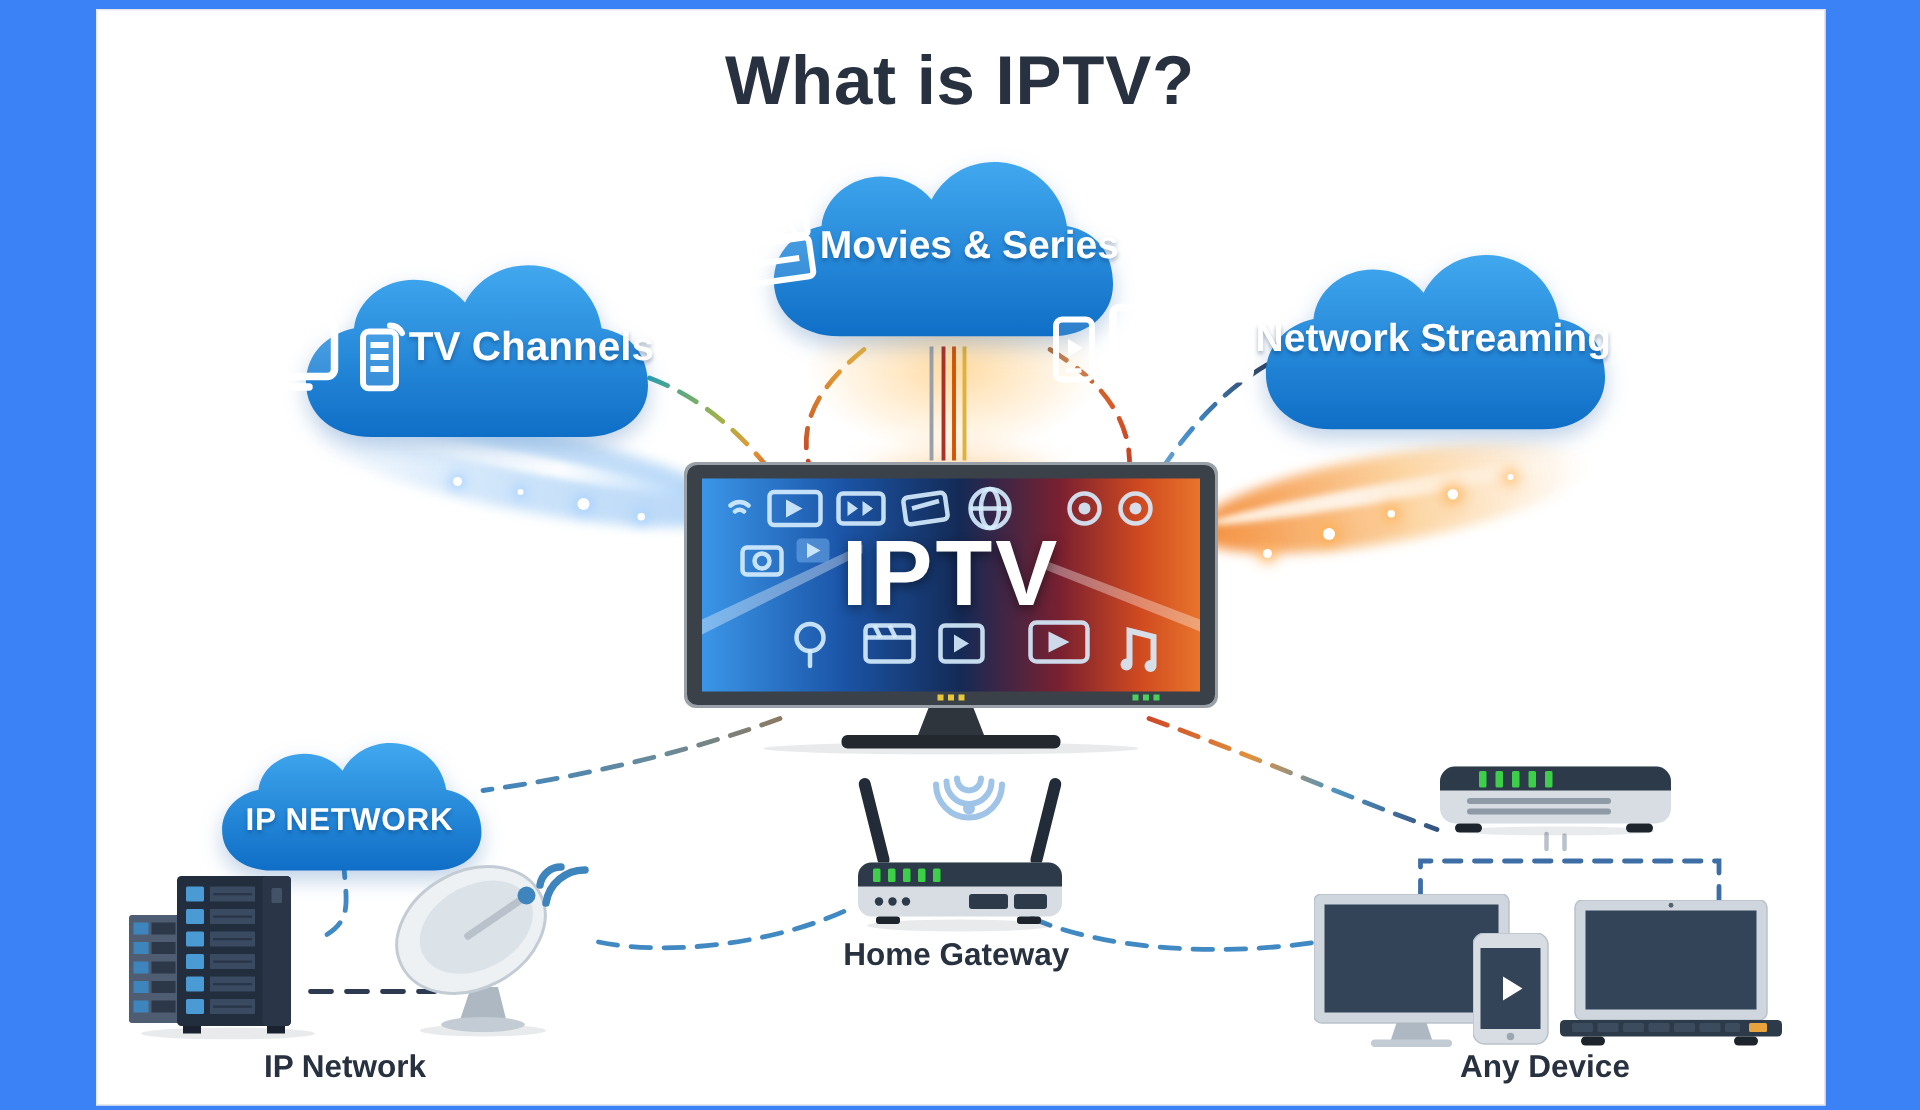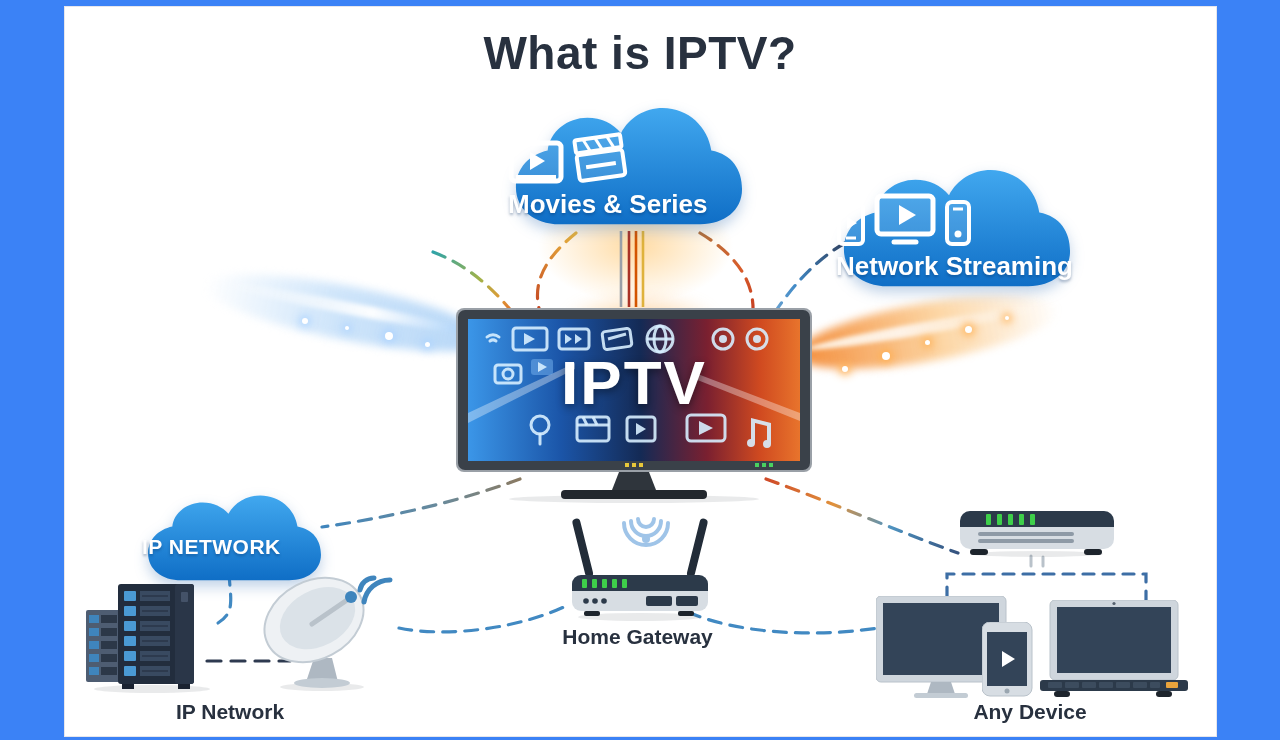--- a/index.html
+++ b/index.html
@@ -25,21 +25,21 @@
   .glow-base{position:absolute;left:560px;top:290px;width:160px;height:60px;pointer-events:none;filter:blur(6px);
     background:radial-gradient(closest-side, rgba(255,170,70,.5), rgba(255,170,70,0));}
   .spark{position:absolute;border-radius:50%;background:#fff;pointer-events:none;}
   .spark.b{box-shadow:0 0 8px 3px rgba(170,210,255,.9);}
   .spark.o{box-shadow:0 0 9px 3px rgba(255,175,80,.95);}
   
   .cloud{position:absolute;}
   .cloud svg.cloud-shape{position:absolute;left:0;top:0;width:100%;height:100%;
     filter:drop-shadow(0 6px 7px rgba(20,90,170,.28));}
   .cloud-content{position:absolute;left:0;top:0;width:100%;height:100%;display:flex;
-    flex-direction:column;justify-content:flex-end;}
+    align-items:center;justify-content:flex-end;}
   .cloud-label{color:#ffffff;font-weight:bold;text-shadow:0 2px 3px rgba(0,40,90,.35);white-space:nowrap;}
   .cloud-icons{display:flex;align-items:flex-end;gap:8px;margin-bottom:4px;}
   
   .tv-text{position:absolute;left:13px;top:44px;width:332px;text-align:center;
     font-size:62px;font-weight:bold;color:#ffffff;letter-spacing:2px;
     text-shadow:0 3px 8px rgba(0,0,0,.45);}
   
   .node-label{position:absolute;text-align:center;font-size:21px;font-weight:bold;color:#28313f;}
 </style>
 </head>
@@ -131,20 +131,44 @@
     <g stroke-width="2.6">
       <line x1="621" y1="231" x2="621" y2="307" stroke="#9aa0a8"></line>
       <line x1="629" y1="231" x2="629" y2="307" stroke="#a93226"></line>
       <line x1="636" y1="231" x2="636" y2="307" stroke="#d35400"></line>
       <line x1="643" y1="231" x2="643" y2="307" stroke="#dfb23c"></line>
     </g>
   </svg>
 
   <div class="title">What is IPTV?</div>
 
+  <div class="cloud" style="left:196px;top:175px;width:240px;height:124px;">
+    <svg class="cloud-shape" viewBox="0 0 240 130" preserveAspectRatio="none">
+      <path d="M 52 122 C 26 122, 8 106, 8 84 C 8 64, 22 50, 40 46 C 42 26, 60 12, 80 12
+               C 94 12, 106 18, 114 28 C 122 12, 138 2, 156 2 C 182 2, 202 22, 205 46
+               C 226 50, 236 66, 236 86 C 236 108, 218 122, 194 122 Z" fill="url(#cloudGrad)"></path>
+    </svg>
+    <div class="cloud-content">
+      <div class="cloud-icons">
+        <svg width="72" height="52" viewBox="0 0 72 52">
+          <rect x="3" y="4" width="62" height="38" rx="5" fill="rgba(255,255,255,.12)" stroke="#fff" stroke-width="5"></rect>
+          <path d="M 29 14 L 45 23 L 29 32 Z" fill="#fff"></path>
+          <line x1="20" y1="49" x2="48" y2="49" stroke="#fff" stroke-width="5" stroke-linecap="round"></line>
+        </svg>
+        <svg width="34" height="52" viewBox="0 0 34 52">
+          <path d="M 22 8 a 9 9 0 0 1 8 5" fill="none" stroke="#fff" stroke-width="4" stroke-linecap="round"></path>
+          <rect x="4" y="12" width="22" height="38" rx="4" fill="rgba(255,255,255,.12)" stroke="#fff" stroke-width="4"></rect>
+          <line x1="9" y1="21" x2="21" y2="21" stroke="#fff" stroke-width="4"></line>
+          <line x1="9" y1="29" x2="21" y2="29" stroke="#fff" stroke-width="4"></line>
+          <line x1="9" y1="37" x2="21" y2="37" stroke="#fff" stroke-width="4"></line>
+        </svg>
+      </div>
+      <div class="cloud-label" style="font-size:27px;margin-bottom:12px;">TV Channels</div>
+    </div>
+  </div>
 
   <div class="cloud" style="left:508px;top:106px;width:238px;height:126px;">
     <svg class="cloud-shape" viewBox="0 0 240 130" preserveAspectRatio="none">
       <path d="M 52 122 C 26 122, 8 106, 8 84 C 8 64, 22 50, 40 46 C 42 26, 60 12, 80 12
                C 94 12, 106 18, 114 28 C 122 12, 138 2, 156 2 C 182 2, 202 22, 205 46
                C 226 50, 236 66, 236 86 C 236 108, 218 122, 194 122 Z" fill="url(#cloudGrad)"></path>
     </svg>
     <div class="cloud-content">
       <div class="cloud-icons">
         <svg width="56" height="48" viewBox="0 0 56 48">

